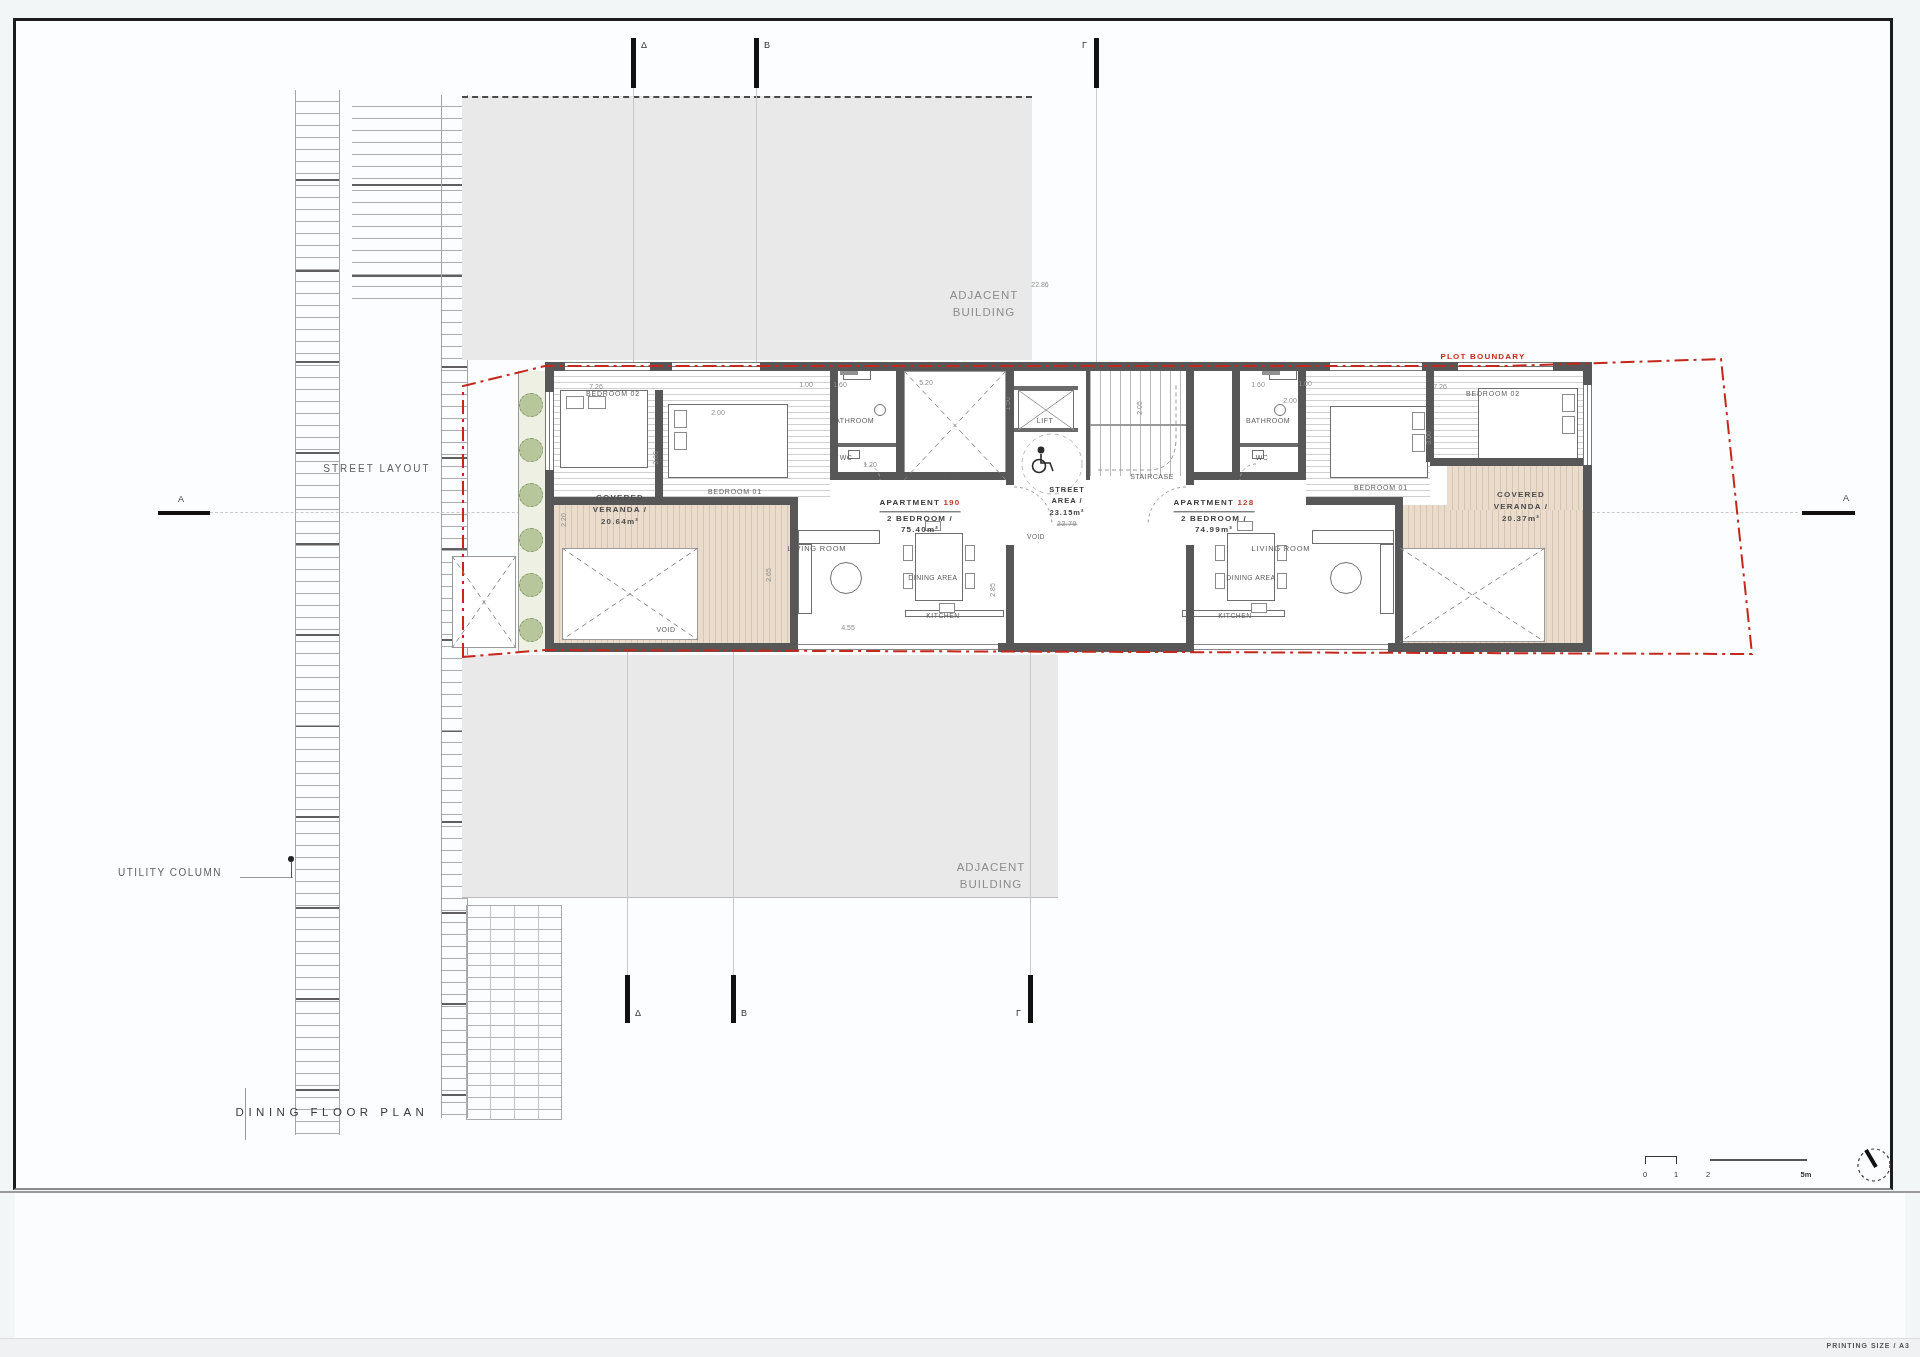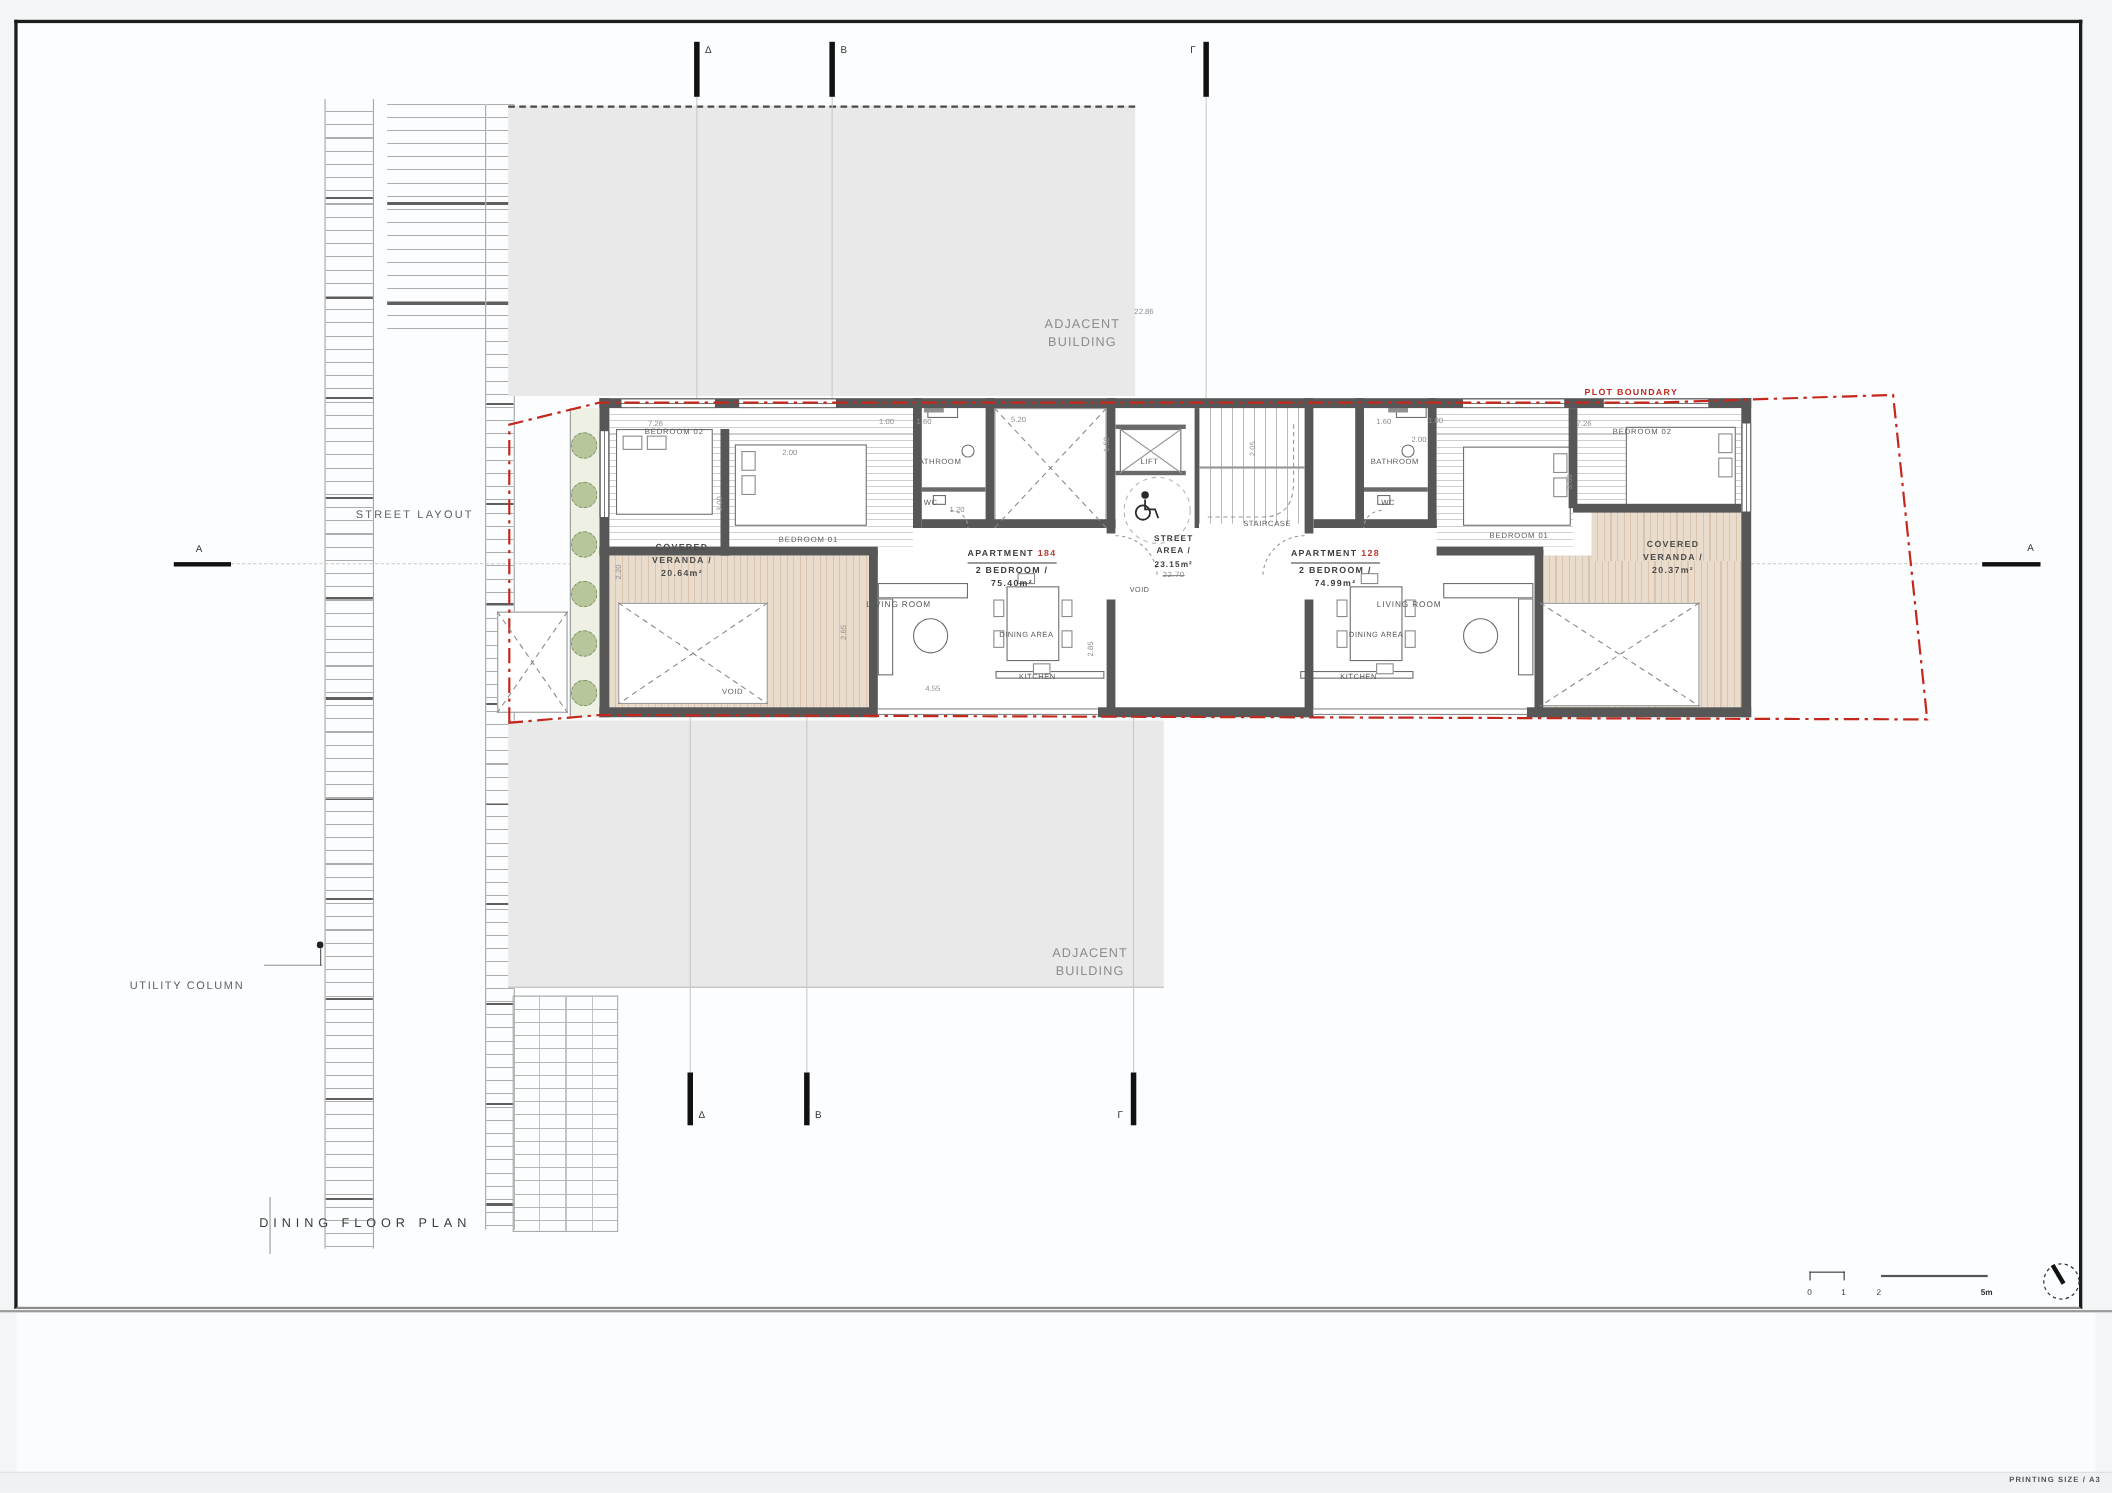--- a/index.html
+++ b/index.html
@@ -112,33 +112,33 @@
   <div id="scalebar">
     <div class="abs" style="left:1645px;top:1156px;width:32px;height:8px;border:1.5px solid #333;border-bottom:none;box-sizing:border-box;"></div>
     <div class="abs" style="left:1710px;top:1159px;width:97px;height:1.5px;background:#555;"></div>
   <div class="tick" style="left: 1645px; top: 1170px;">0</div>
       <div class="tick" style="left: 1676px; top: 1170px;">1</div>
       <div class="tick" style="left: 1708px; top: 1170px;">2</div>
       <div class="tick" style="left: 1806px; top: 1170px; font-weight: bold;">5m</div>
     </div>
 
   <div class="apt" style="left:920px;top:517px;">
-    <div class="l1"><span>APARTMENT</span>&nbsp;<span class="rednum">184</span></div>
+    <div class="l1"><span>APARTMENT</span>&nbsp;<span class="rednum">190</span></div>
     <div>2 BEDROOM /</div>
     <div>75.40m²</div>
   </div>
   <div class="apt" style="left:1214px;top:517px;">
     <div class="l1"><span>APARTMENT</span>&nbsp;<span class="rednum">128</span></div>
     <div>2 BEDROOM /</div>
     <div>74.99m²</div>
   </div>
 
   <div id="labels">
       <div class="lbl" style="left: 377px; top: 468px; font-size: 10px; color: rgb(96, 96, 96); letter-spacing: 2px;">STREET LAYOUT</div>
-      <div class="lbl" style="left: 170px; top: 897px; font-size: 10px; color: rgb(96, 96, 96); letter-spacing: 1.5px;">UTILITY COLUMN</div>
+      <div class="lbl" style="left: 170px; top: 872px; font-size: 10px; color: rgb(96, 96, 96); letter-spacing: 1.5px;">UTILITY COLUMN</div>
       <div class="lbl" style="left: 332px; top: 1113px; font-size: 11.5px; color: rgb(59, 59, 59); letter-spacing: 4.5px;">DINING FLOOR PLAN</div>
       <div class="lbl" style="left: 1483px; top: 357px; font-size: 8px; color: rgb(196, 40, 29); letter-spacing: 1.2px; font-weight: bold;">PLOT BOUNDARY</div>
       <div class="lbl" style="left: 984px; top: 304px; font-size: 11.5px; color: rgb(141, 141, 141); letter-spacing: 1px;">ADJACENT
 BUILDING</div>
       <div class="lbl" style="left: 991px; top: 876px; font-size: 11.5px; color: rgb(141, 141, 141); letter-spacing: 1px;">ADJACENT
 BUILDING</div>
       <div class="lbl" style="left: 620px; top: 510px; font-size: 8px; color: rgb(76, 76, 76); letter-spacing: 1.2px; font-weight: bold;">COVERED
 VERANDA /
 20.64m²</div>
       <div class="lbl" style="left: 1521px; top: 507px; font-size: 8px; color: rgb(76, 76, 76); letter-spacing: 1.2px; font-weight: bold;">COVERED

